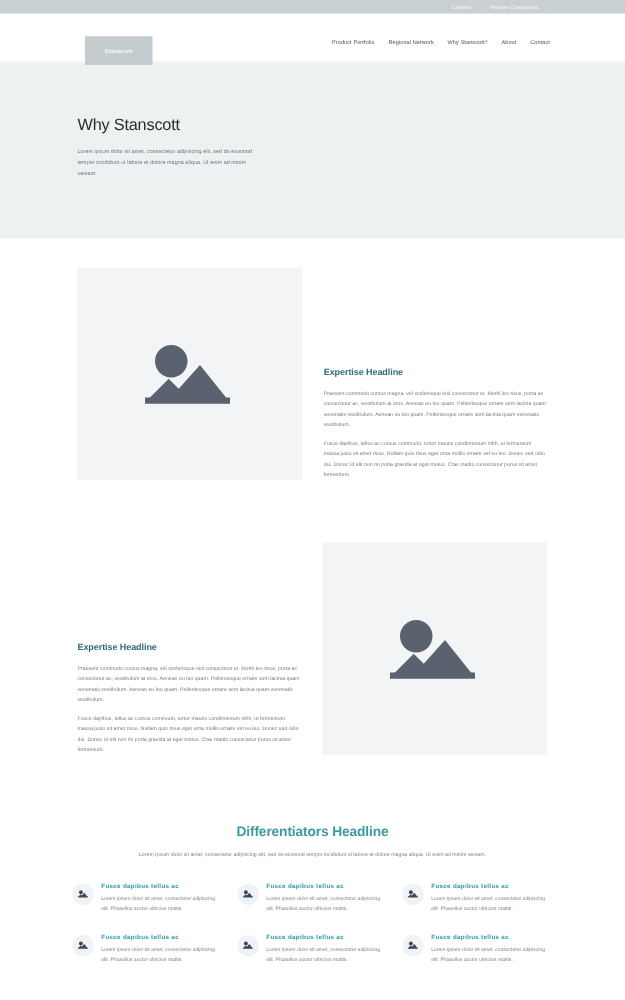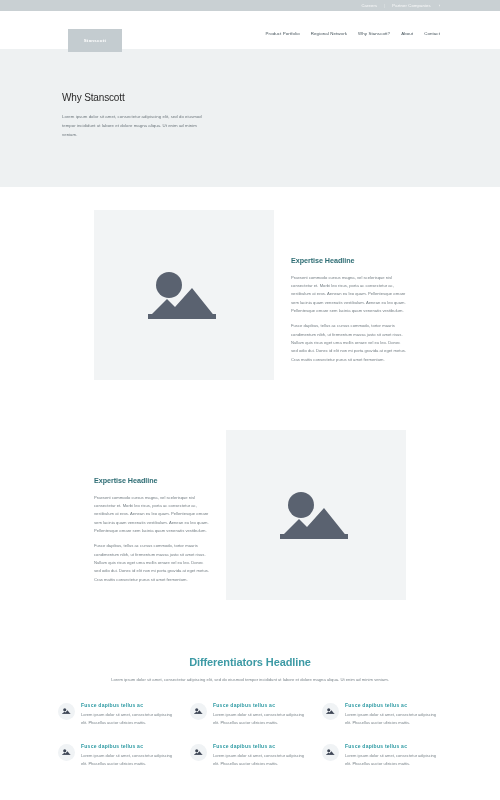--- a/index.html
+++ b/index.html
@@ -48,32 +48,32 @@
     font-size:4.4px; color:#44525a; text-decoration:none;
     white-space:nowrap; letter-spacing:.1px;
   }
 
   
   .hero {
     background:#eef1f2; padding:42px 0 48px 0;
   }
   .hero-inner { padding-left:62px; }
   .hero-title {
-    font-size:10px; color:#2b2b2b; font-weight:normal;
+    font-size:13px; color:#2b2b2b; font-weight:normal;
     letter-spacing:-.15px; margin-bottom:10px;
   }
   .hero-copy {
     font-size:4.3px; color:#6b757b; line-height:2.05;
     width:150px; letter-spacing:.05px;
   }
 
   
   .split {
-    display:flex; align-items:center;
-    padding:0 94px;
+    display:flex; align-items:flex-end;
+    padding:0 62px;
   }
   .split--a { margin-top:23px; }
   .split--b { margin-top:50px; }
   .media {
     width:180px; height:170px; background:#f2f4f5;
     display:flex; align-items:center; justify-content:center;
     flex:0 0 180px;
   }
   .ph-icon { display:block; }
   .copy-col { flex:1; padding-top:29px; }

